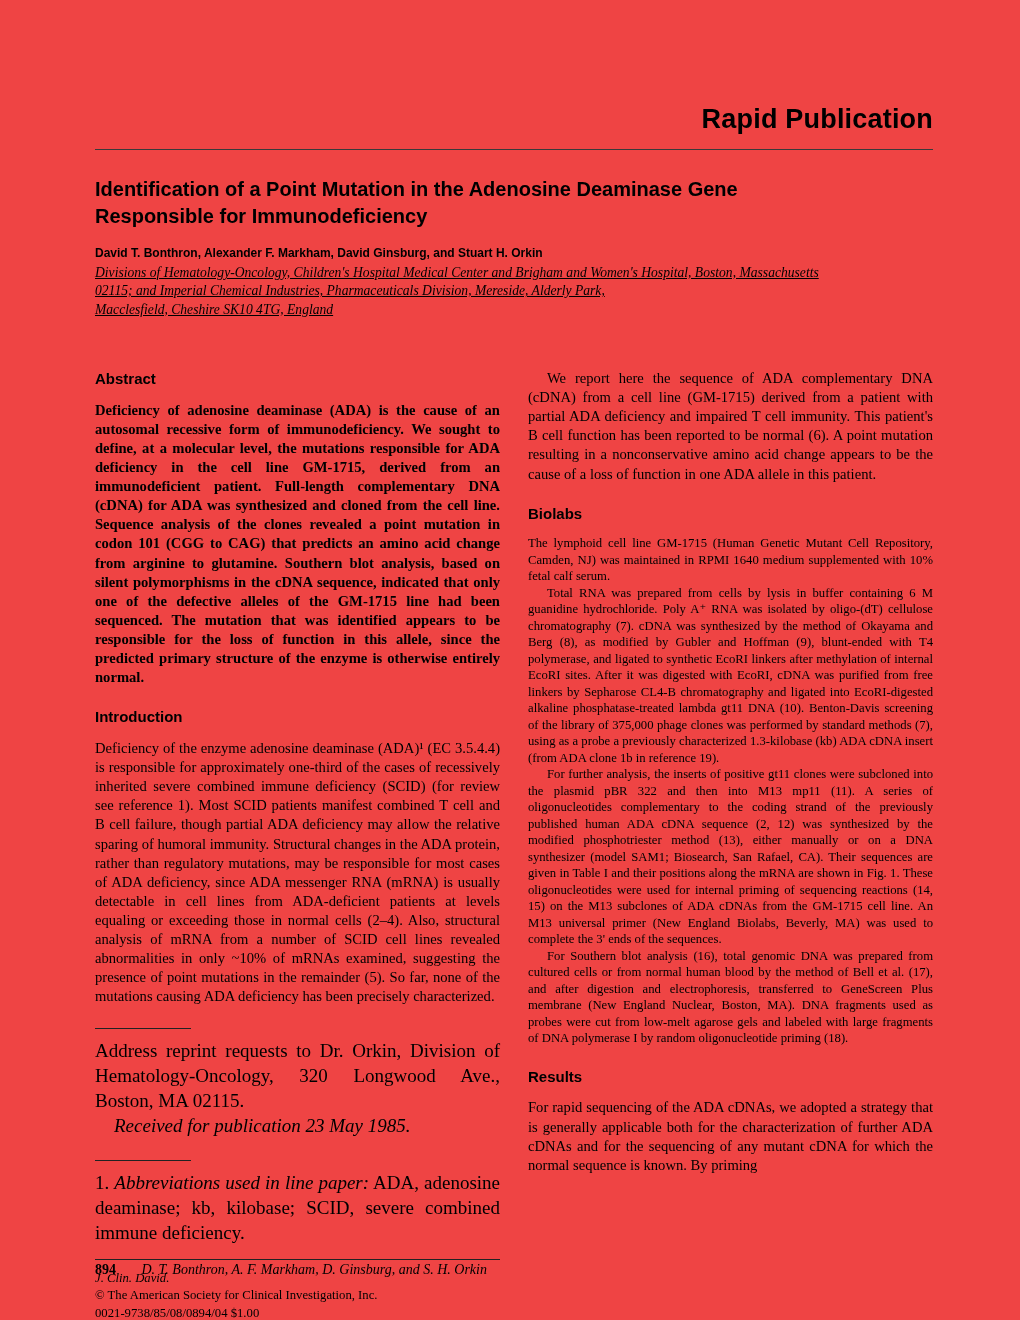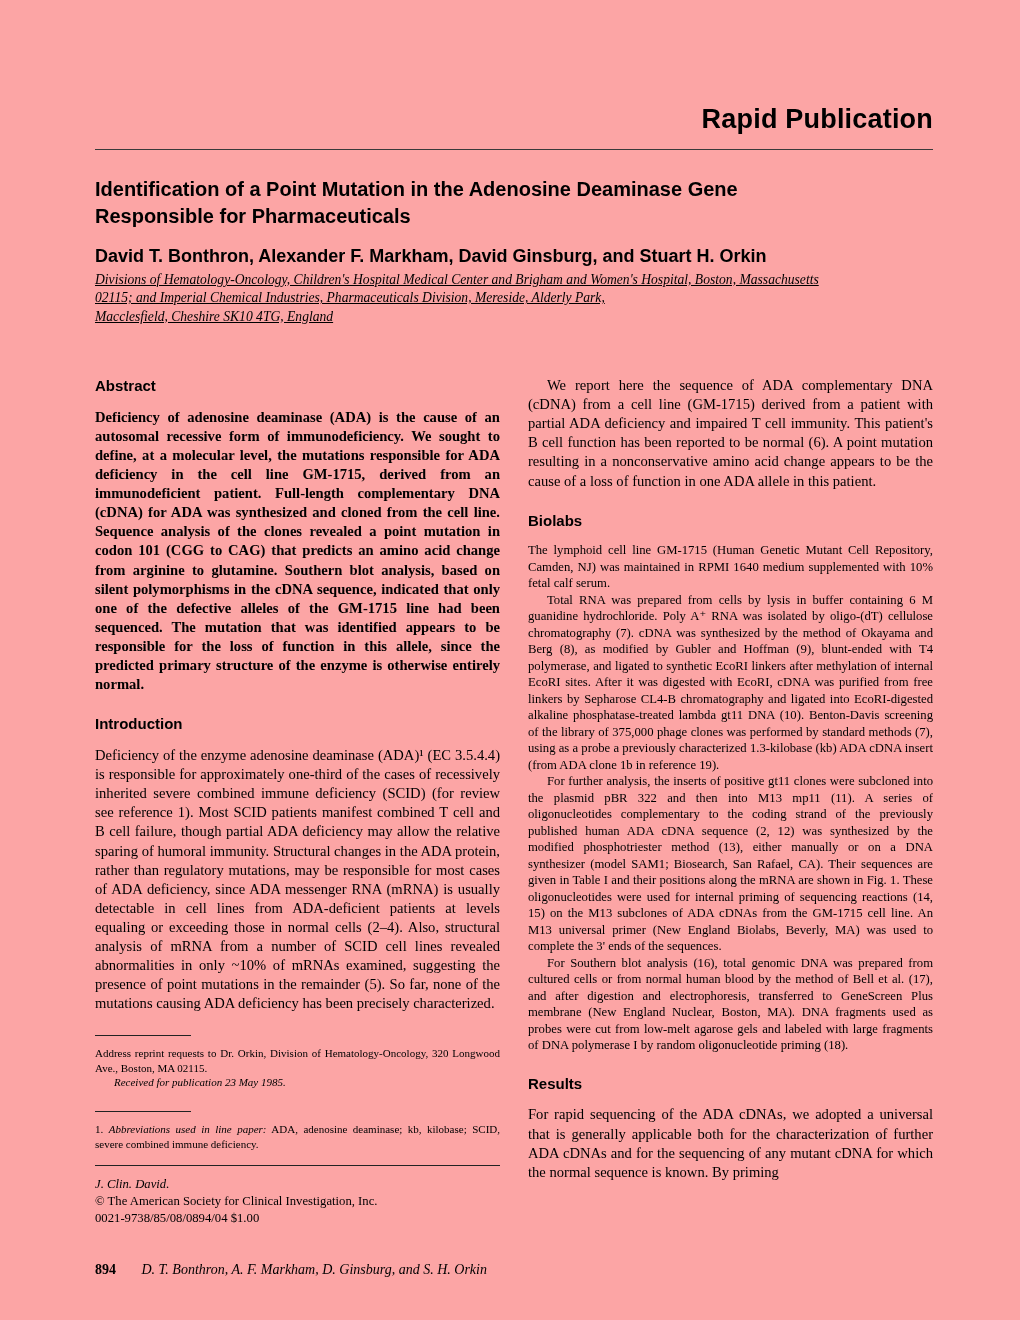--- a/index.html
+++ b/index.html
@@ -1,20 +1,20 @@
 <!DOCTYPE html>
 <html><head>
 <meta charset="utf-8">
 <style>
   html,body { margin:0; padding:0; background:#e8e8e8; }
   .page {
     position:relative;
     width:1020px; height:1320px;
     margin:0 auto;
-    background:#fca5a5;
+    background:#ef4444;
     color:#000;
     font-family:"Liberation Serif","DejaVu Serif",serif;
     overflow:hidden;
   }
   .content { position:absolute; left:95px; top:0; width:838px; }
 
   .banner {
     margin-top:104px;
     text-align:right;
     font-family:"Liberation Sans","DejaVu Sans",sans-serif;
@@ -29,21 +29,21 @@
     font-family:"Liberation Sans","DejaVu Sans",sans-serif;
     font-weight:bold;
     font-size:20px;
     line-height:1.35;
     max-width:740px;
   }
   .authors {
     margin-top:16px;
     font-family:"Liberation Sans","DejaVu Sans",sans-serif;
     font-weight:bold;
-    font-size:18px;
+    font-size:12px;
   }
   .affil {
     margin-top:4px;
     font-style:italic;
     font-size:13.6px;
     line-height:1.35;
     text-decoration:underline;
   }
 
   .columns { display:flex; gap:28px; margin-top:50px; }
@@ -59,21 +59,21 @@
   h2.sect.first { margin-top:0; }
 
   p { margin:0 0 0 0; }
   p.abstract { font-weight:bold; }
   p.indent { text-indent:19px; }
   .methods { font-size:12.7px; line-height:1.3; }
   .methods p { margin:0; }
 
   .note-rule { width:96px; border-top:1px solid #222; margin:22px 0 10px 0; }
   .col-rule  { width:100%; border-top:1px solid #222; margin:14px 0 10px 0; }
-  .note { font-size:11px; line-height:1.3; text-align:justify; }
+  .note { font-size:19px; line-height:1.3; text-align:justify; }
   .note.received { font-style:italic; text-indent:19px; }
   .it { font-style:italic; }
 
   .journal { font-size:12.7px; line-height:1.35; }
   .journal div { margin:0; }
 
   .footer {
     position:absolute;
     left:95px; bottom:42px;
     font-size:14px;
@@ -83,21 +83,21 @@
 </style>
 </head>
 <body>
 
 <div class="page">
   <div class="content">
 
     <div class="banner">Rapid Publication</div>
     <div class="top-rule"></div>
 
-    <h1 class="title">Identification of a Point Mutation in the Adenosine Deaminase Gene Responsible for Pharmaceuticals</h1>
+    <h1 class="title">Identification of a Point Mutation in the Adenosine Deaminase Gene Responsible for Immunodeficiency</h1>
     <div class="authors">David T. Bonthron, Alexander F. Markham, David Ginsburg, and Stuart H. Orkin</div>
     <div class="affil">
       <div>Divisions of Hematology-Oncology, Children's Hospital Medical Center and Brigham and Women's Hospital, Boston, Massachusetts</div>
       <div>02115; and Imperial Chemical Industries, Pharmaceuticals Division, Mereside, Alderly Park,</div>
       <div>Macclesfield, Cheshire SK10 4TG, England</div>
     </div>
 
     <div class="columns">
 
       <div class="col">
@@ -127,21 +127,21 @@
 
         <h2 class="sect">Biolabs</h2>
         <div class="methods">
           <p>The lymphoid cell line GM-1715 (Human Genetic Mutant Cell Repository, Camden, NJ) was maintained in RPMI 1640 medium supplemented with 10% fetal calf serum.</p>
           <p class="indent">Total RNA was prepared from cells by lysis in buffer containing 6 M guanidine hydrochloride. Poly A⁺ RNA was isolated by oligo-(dT) cellulose chromatography (7). cDNA was synthesized by the method of Okayama and Berg (8), as modified by Gubler and Hoffman (9), blunt-ended with T4 polymerase, and ligated to synthetic EcoRI linkers after methylation of internal EcoRI sites. After it was digested with EcoRI, cDNA was purified from free linkers by Sepharose CL4-B chromatography and ligated into EcoRI-digested alkaline phosphatase-treated lambda gt11 DNA (10). Benton-Davis screening of the library of 375,000 phage clones was performed by standard methods (7), using as a probe a previously characterized 1.3-kilobase (kb) ADA cDNA insert (from ADA clone 1b in reference 19).</p>
           <p class="indent">For further analysis, the inserts of positive gt11 clones were subcloned into the plasmid pBR 322 and then into M13 mp11 (11). A series of oligonucleotides complementary to the coding strand of the previously published human ADA cDNA sequence (2, 12) was synthesized by the modified phosphotriester method (13), either manually or on a DNA synthesizer (model SAM1; Biosearch, San Rafael, CA). Their sequences are given in Table I and their positions along the mRNA are shown in Fig. 1. These oligonucleotides were used for internal priming of sequencing reactions (14, 15) on the M13 subclones of ADA cDNAs from the GM-1715 cell line. An M13 universal primer (New England Biolabs, Beverly, MA) was used to complete the 3' ends of the sequences.</p>
           <p class="indent">For Southern blot analysis (16), total genomic DNA was prepared from cultured cells or from normal human blood by the method of Bell et al. (17), and after digestion and electrophoresis, transferred to GeneScreen Plus membrane (New England Nuclear, Boston, MA). DNA fragments used as probes were cut from low-melt agarose gels and labeled with large fragments of DNA polymerase I by random oligonucleotide priming (18).</p>
         </div>
 
         <h2 class="sect">Results</h2>
-        <p>For rapid sequencing of the ADA cDNAs, we adopted a universal that is generally applicable both for the characterization of further ADA cDNAs and for the sequencing of any mutant cDNA for which the normal sequence is known. By priming</p>
+        <p>For rapid sequencing of the ADA cDNAs, we adopted a strategy that is generally applicable both for the characterization of further ADA cDNAs and for the sequencing of any mutant cDNA for which the normal sequence is known. By priming</p>
       </div>
 
     </div>
   </div>
 
   <div class="footer">
     <span class="pageno">894</span>
     <span class="running">D. T. Bonthron, A. F. Markham, D. Ginsburg, and S. H. Orkin</span>
   </div>
 </div>

